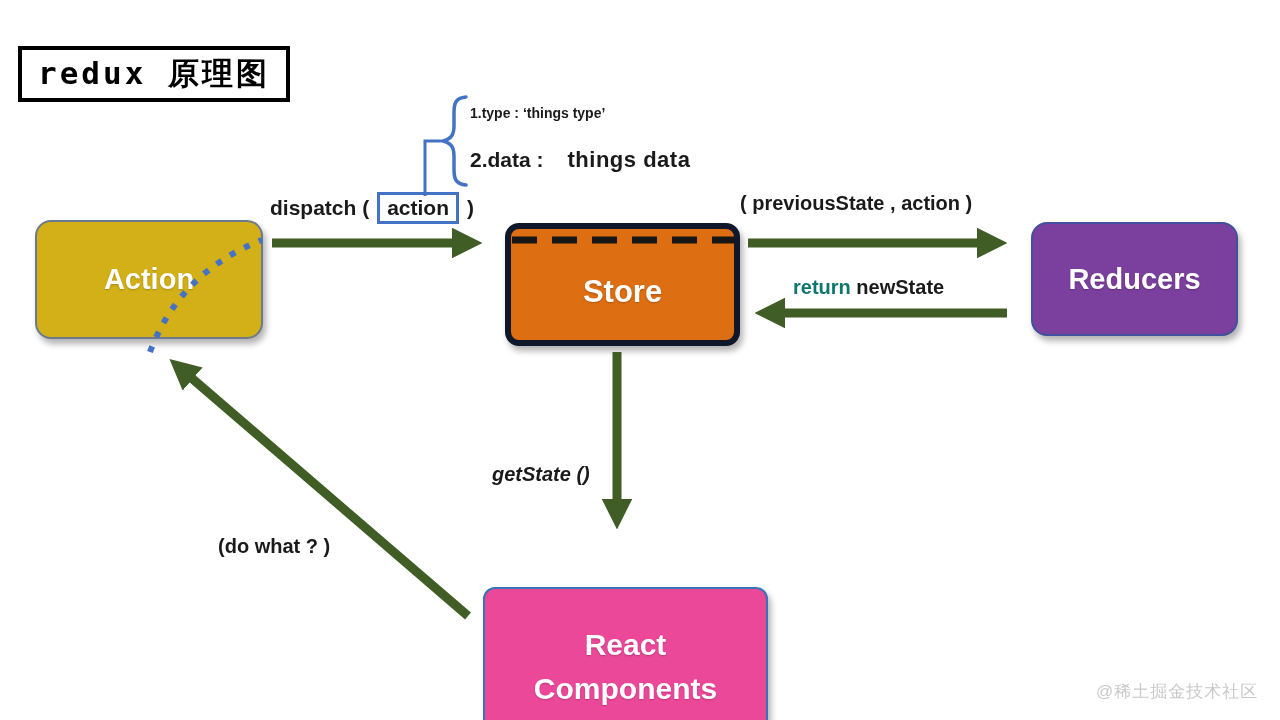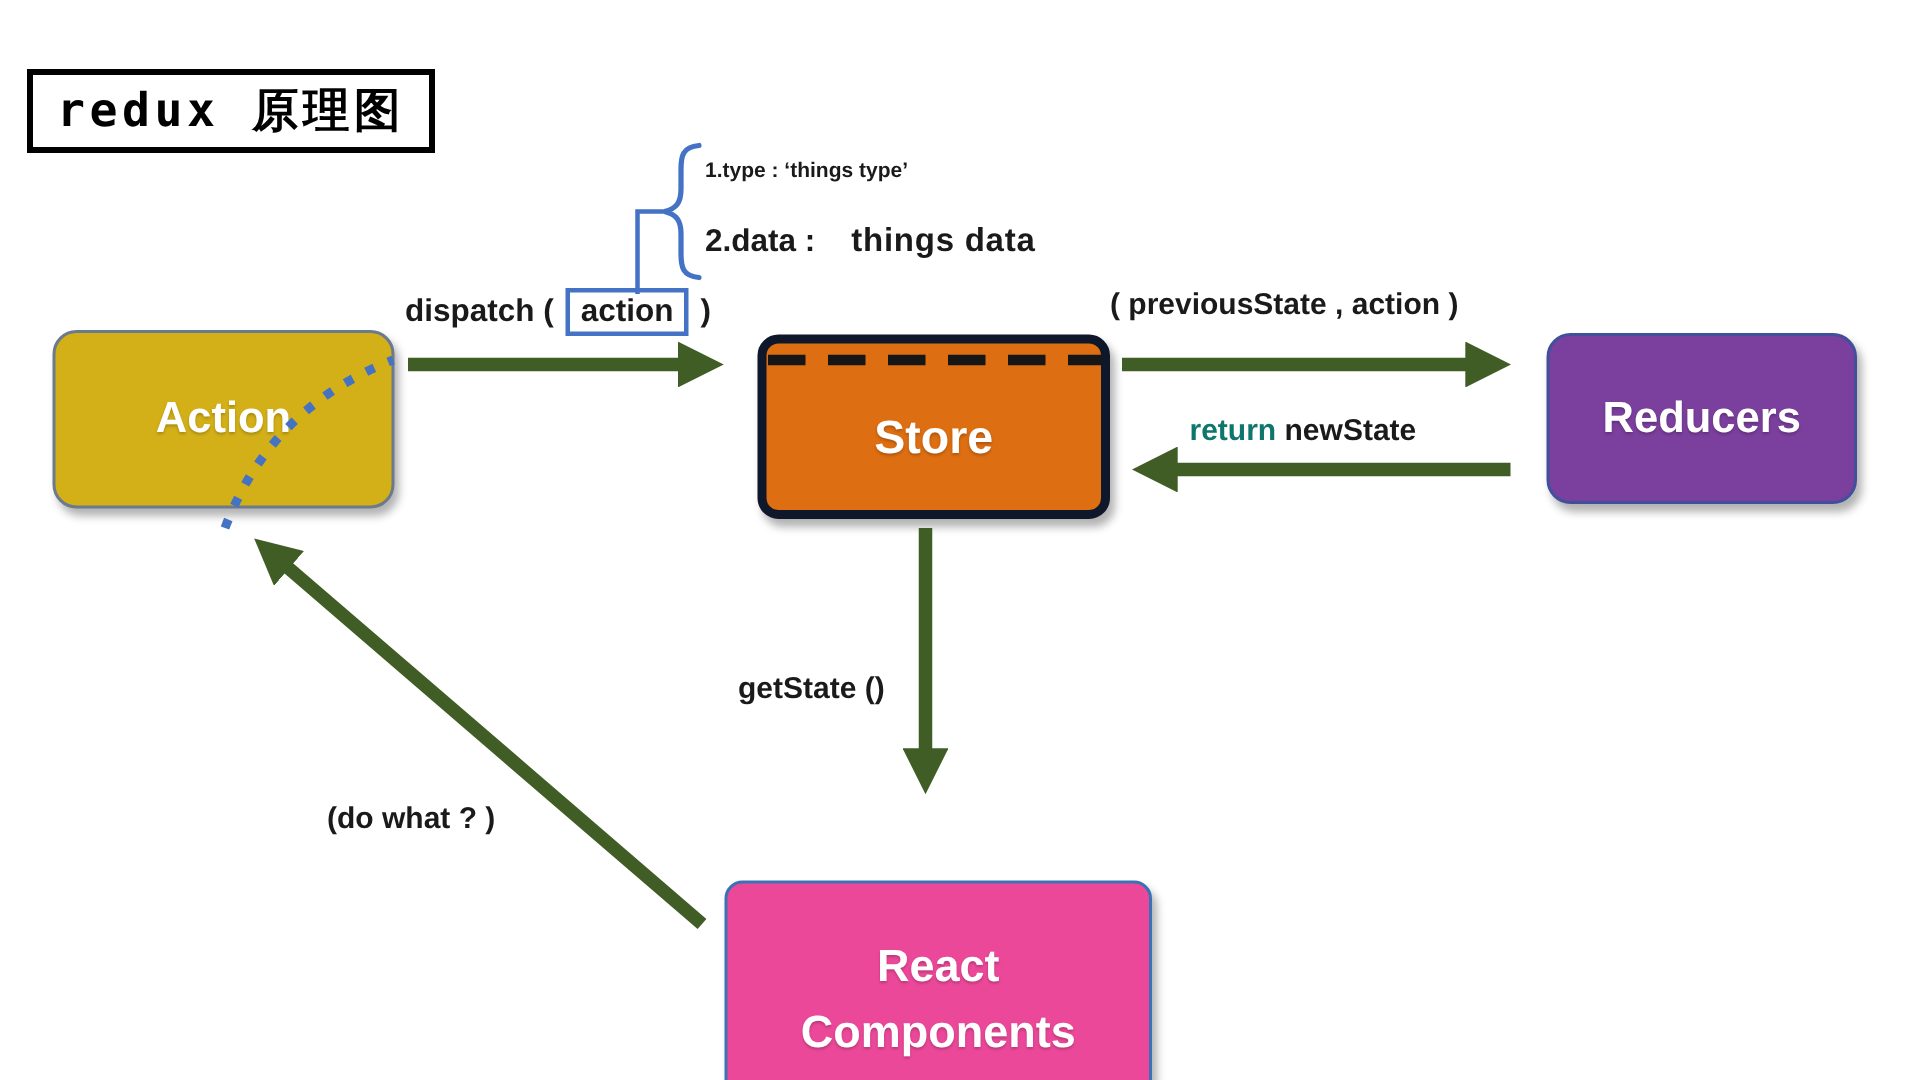--- a/index.html
+++ b/index.html
@@ -30,21 +30,21 @@
   
   .lbl{position:absolute;font-weight:bold;font-size:20px;color:#1a1a1a;white-space:nowrap;}
   #lbl-annot1{left:470px;top:105px;font-size:14px;}
   #lbl-annot2{left:470px;top:147px;font-size:21px;}
   #lbl-annot2 .val{font-size:22px;margin-left:24px;letter-spacing:0.5px;}
   #lbl-dispatch{left:270px;top:192px;display:flex;align-items:center;gap:8px;font-size:21px;}
   .action-chip{border:3px solid #4472c4;background:#fff;padding:0 7px;line-height:26px;font-weight:bold;}
   #lbl-prevstate{left:740px;top:192px;}
   #lbl-return{left:793px;top:276px;}
   #lbl-return .kw{color:#0f766e;}
-  #lbl-getstate{left:492px;top:448px;}
+  #lbl-getstate{left:492px;top:463px;font-style:italic;}
   #lbl-dowhat{left:218px;top:535px;}
   #watermark{position:absolute;left:1096px;top:680px;font-size:17px;font-weight:normal;color:#c9c9c9;letter-spacing:1px;}
   
   #overlay{position:absolute;left:0;top:0;width:1280px;height:720px;pointer-events:none;z-index:5;}
 </style>
 </head>
 <body>
 
 <div id="stage">
 
@@ -79,20 +79,21 @@
   </div>
 
   <div class="lbl" id="lbl-prevstate">( previousState , action )</div>
   <div class="lbl" id="lbl-return">
     <span class="kw">return</span>
     <span>newState</span>
   </div>
   <div class="lbl" id="lbl-getstate">getState ()</div>
   <div class="lbl" id="lbl-dowhat">(do what ? )</div>
 
+  <div id="watermark">@稀土掘金技术社区</div>
 
   <svg id="overlay" viewBox="0 0 1280 720">
     <defs>
       <marker id="ah" viewBox="0 0 10 10" refX="2" refY="5" markerWidth="3.4" markerHeight="3.4" orient="auto-start-reverse">
         <path d="M0,0 L10,5 L0,10 z" fill="#3f5d24"></path>
       </marker>
     </defs>
 
     <line x1="272" y1="243" x2="458" y2="243" stroke="#3f5d24" stroke-width="9" marker-end="url(#ah)"></line>
     <line x1="748" y1="243" x2="983" y2="243" stroke="#3f5d24" stroke-width="9" marker-end="url(#ah)"></line>

